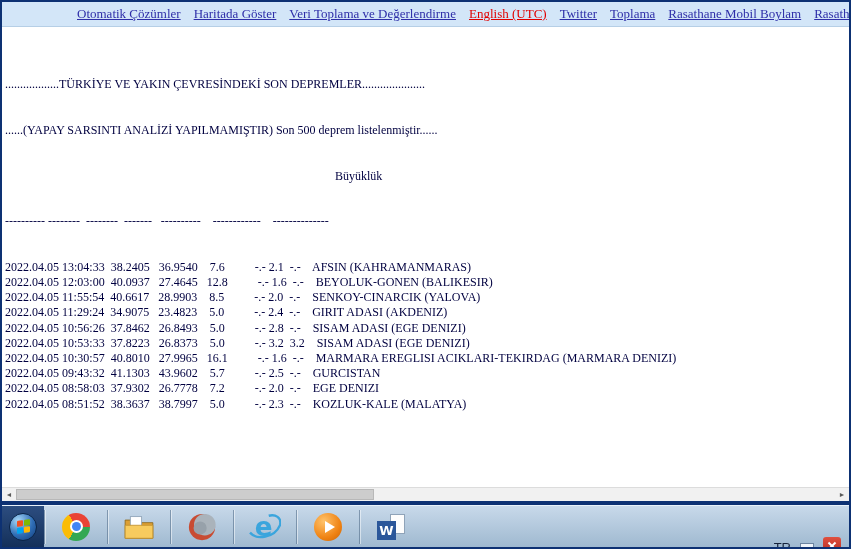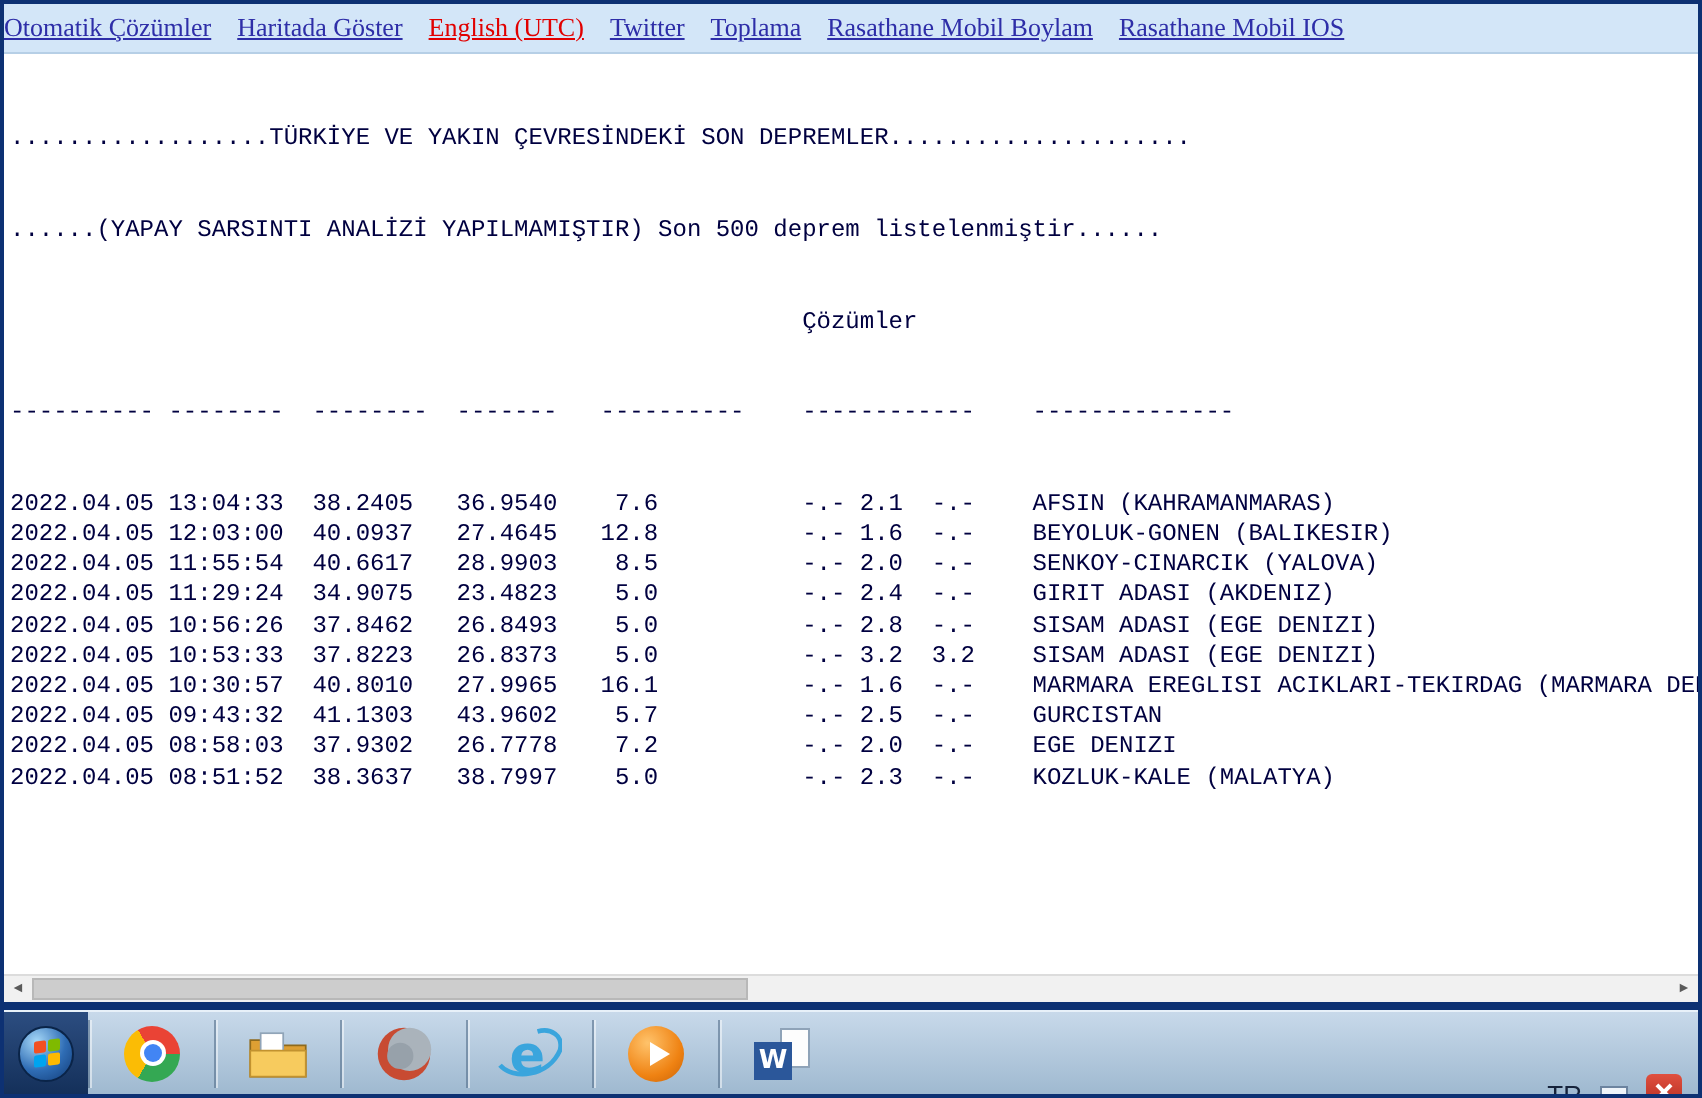--- a/index.html
+++ b/index.html
@@ -1,24 +1,24 @@
 <!DOCTYPE html>
 <html style="--window-border: #0d3173; --nav-bg: #d3e6f8; --link-blue: #2e2ea8; --link-red: #e10000; --content-bg: #ffffff; --content-text: #000040; --taskbar-top: #c8d9ea; --taskbar-bottom: #9fb9d0;"><head>
 <meta charset="utf-8">
 <style>
   html,body{margin:0;padding:0;background:#cfd8e2;}
   *{box-sizing:border-box;}
   .window{position:relative;width:851px;height:549px;border:2px solid var(--window-border,#0d3173);background:#fff;overflow:hidden;font-family:"Liberation Sans",sans-serif;}
   
-  .nav{height:25px;background:var(--nav-bg,#d3e6f8);display:flex;align-items:center;gap:13px;white-space:nowrap;overflow:hidden;border-bottom:1px solid #b6cfe6;}
+  .nav{height:25px;background:var(--nav-bg,#d3e6f8);display:flex;align-items:center;gap:13px;padding-left:75px;white-space:nowrap;overflow:hidden;border-bottom:1px solid #b6cfe6;}
   .nav a{font:13px "Liberation Serif",serif;color:var(--link-blue,#2e2ea8);text-decoration:underline;cursor:pointer;flex:0 0 auto;}
   .nav a.link-red{color:var(--link-red,#e10000);}
   
   .content{height:460px;background:var(--content-bg,#ffffff);overflow:hidden;}
-  .mono{margin:0;padding:5px 0 0 3px;font-family:Liberation Mono, monospace;font-size:12px;line-height:15.2px;color:var(--content-text,#000040);white-space:pre;}
+  .mono{margin:0;padding:20px 0 0 3px;font-family:Liberation Serif, serif;font-size:12px;line-height:15.2px;color:var(--content-text,#000040);white-space:pre;}
   .mag-line{padding-left:55ch;}
   
   .hscroll{height:14px;display:flex;background:#f1f1f1;border-top:1px solid #dcdcdc;}
   .sb-btn{width:14px;height:100%;display:flex;align-items:center;justify-content:center;font-size:7px;color:#5a5a5a;background:#f1f1f1;user-select:none;cursor:pointer;}
   .sb-track{flex:1;position:relative;cursor:pointer;}
   .sb-thumb{position:absolute;left:0;top:1px;bottom:1px;width:358px;background:#cdcdcd;border:1px solid #b8b8b8;cursor:grab;}
   .border-strip{height:4px;background:var(--window-border,#0d3173);}
   
   .taskbar{height:42px;display:flex;align-items:center;background:linear-gradient(var(--taskbar-top,#c8d9ea),var(--taskbar-bottom,#9fb9d0));border-top:1px solid #e8f1f9;}
   .start-btn{width:42px;height:100%;display:flex;align-items:center;justify-content:center;background:linear-gradient(#2c4d80,#14305a);cursor:pointer;border:none;padding:0;}
@@ -46,32 +46,33 @@
   svg{display:block;}
 </style>
 </head>
 <body>
 
 <div class="window">
 
   <div class="nav">
     <a>Otomatik Çözümler</a>
     <a>Haritada Göster</a>
+    <a>Veri Toplama ve Değerlendirme</a>
     <a class="link-red">English (UTC)</a>
     <a>Twitter</a>
     <a>Toplama</a>
     <a>Rasathane Mobil Boylam</a>
     <a>Rasathane Mobil IOS</a>
   </div>
 
   <div class="content">
     <div class="mono">
       <div>..................TÜRKİYE VE YAKIN ÇEVRESİNDEKİ SON DEPREMLER.....................</div>
       <div>......(YAPAY SARSINTI ANALİZİ YAPILMAMIŞTIR) Son 500 deprem listelenmiştir......</div>
-      <div class="mag-line">Çözümler</div>
+      <div class="mag-line">Büyüklük</div>
       <div>---------- --------  --------  -------   ----------    ------------    --------------</div>
       <div id="rows"><div>2022.04.05 13:04:33  38.2405   36.9540    7.6          -.- 2.1  -.-    AFSIN (KAHRAMANMARAS)</div><div>2022.04.05 12:03:00  40.0937   27.4645   12.8          -.- 1.6  -.-    BEYOLUK-GONEN (BALIKESIR)</div><div>2022.04.05 11:55:54  40.6617   28.9903    8.5          -.- 2.0  -.-    SENKOY-CINARCIK (YALOVA)</div><div>2022.04.05 11:29:24  34.9075   23.4823    5.0          -.- 2.4  -.-    GIRIT ADASI (AKDENIZ)</div><div>2022.04.05 10:56:26  37.8462   26.8493    5.0          -.- 2.8  -.-    SISAM ADASI (EGE DENIZI)</div><div>2022.04.05 10:53:33  37.8223   26.8373    5.0          -.- 3.2  3.2    SISAM ADASI (EGE DENIZI)</div><div>2022.04.05 10:30:57  40.8010   27.9965   16.1          -.- 1.6  -.-    MARMARA EREGLISI ACIKLARI-TEKIRDAG (MARMARA DENIZI)</div><div>2022.04.05 09:43:32  41.1303   43.9602    5.7          -.- 2.5  -.-    GURCISTAN</div><div>2022.04.05 08:58:03  37.9302   26.7778    7.2          -.- 2.0  -.-    EGE DENIZI</div><div>2022.04.05 08:51:52  38.3637   38.7997    5.0          -.- 2.3  -.-    KOZLUK-KALE (MALATYA)</div></div>
     </div>
   </div>
 
   <div class="hscroll">
     <div class="sb-btn">
         <span>◄</span>
       </div>
     <div class="sb-track">

